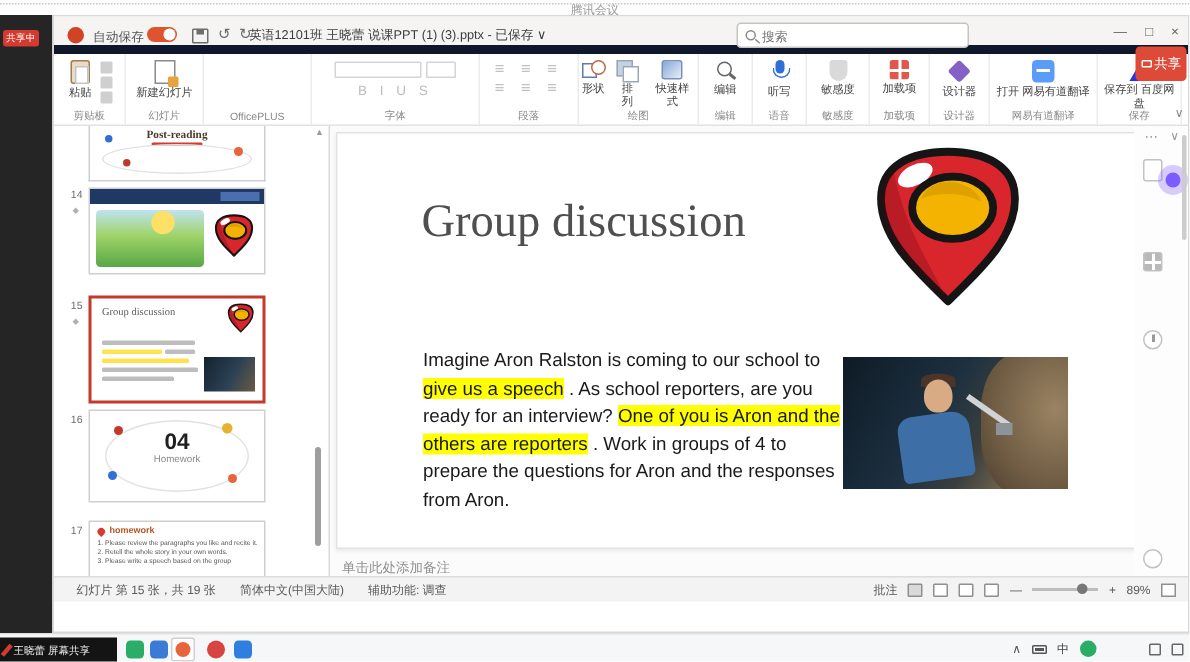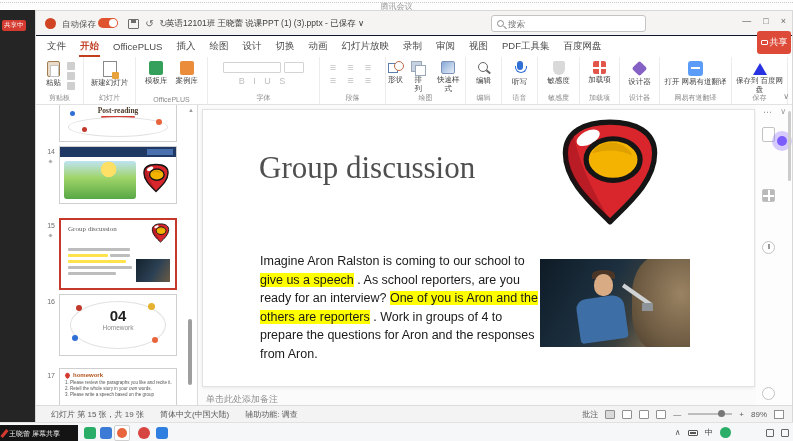--- a/index.html
+++ b/index.html
@@ -10,21 +10,21 @@
   .meeting-title { position:absolute; top:1px; left:50%; transform:translateX(-50%); font-size:8px; color:#9a9a9a; }
 
   
   .left-strip { position:absolute; left:0; top:10px; width:35px; height:414px; background:#252525; }
   .rec-badge { position:absolute; left:2px; top:10px; background:#d43a2f; color:#fff; font-size:6.5px; padding:1px 2px; border-radius:2px; white-space:nowrap; }
 
   
   .ppt { position:absolute; left:35px; top:10px; width:758px; height:412px; background:#fff; border:1px solid #d8d8d8; }
 
   
-  .titlebar { position:relative; height:25px; background:#f5f4f3; border-bottom:1px solid #0f172a; }
+  .titlebar { position:relative; height:25px; background:#f5f4f3; border-bottom:6px solid #0f172a; }
   .ppt-icon { position:absolute; left:9px; top:7px; width:11px; height:11px; border-radius:50%; background:#d04423; }
   .autosave-label { position:absolute; left:26px; top:8px; font-size:8.5px; color:#555; }
   .autosave-toggle { position:absolute; left:62px; top:7px; width:20px; height:10px; border-radius:6px; background:#e0532f; }
   .autosave-toggle::after { content:""; position:absolute; right:1px; top:1px; width:8px; height:8px; border-radius:50%; background:#fff; }
   .tb-ic { position:absolute; top:8px; width:11px; height:10px; color:#6d6d6d; font-size:10px; line-height:10px; text-align:center; }
   .ic-save-box { border:1px solid #6d6d6d; border-radius:1px; }
   .ic-save-box::after { content:""; position:absolute; left:2px; top:0; width:5px; height:3px; background:#6d6d6d; }
   .doc-title { position:absolute; left:130px; top:7px; width:300px; font-size:8.5px; color:#3c3c3c; white-space:nowrap; overflow:hidden; }
   .searchbox { position:absolute; left:455px; top:4px; width:155px; height:17px; background:#fff; border:1px solid #c4c4c4; border-radius:3px; display:flex; align-items:center; padding:0 5px; gap:4px; }
   .mag { width:7px; height:7px; border:1.2px solid #8a8a8a; border-radius:50%; position:relative; flex:0 0 auto; }
@@ -82,21 +82,21 @@
       linear-gradient(#fff,#fff) center/2px 13px no-repeat,
       linear-gradient(#fff,#fff) center/13px 2px no-repeat,#e2574c; border-radius:2px; }
   .ic-designer { width:11px; height:11px; background:#8661c5; transform:rotate(45deg); margin:2px; border-radius:2px; }
   .ic-yd { width:15px; height:15px; border-radius:3px; background:#5b9cf8; }
   .ic-yd::after { content:""; position:absolute; left:3px; top:6px; width:9px; height:2px; background:#fff; }
   .ic-baidu { width:0; height:0; border-left:7px solid transparent; border-right:7px solid transparent; border-bottom:12px solid #2932e1; margin-top:2px; }
   .ribbon-collapse { position:absolute; right:3px; bottom:3px; font-size:8px; color:#8a8a8a; }
 
   
   .workspace { position:relative; height:300px; display:flex; background:#fff; }
-  .thumbpanel { position:relative; width:162px; border-right:1px solid #dadada; background:#fff; overflow:hidden; }
+  .thumbpanel { position:relative; width:184px; border-right:1px solid #dadada; background:#fff; overflow:hidden; }
   .panel-up { position:absolute; right:3px; top:2px; font-size:6px; color:#9a9a9a; }
   .thumb { position:absolute; left:23px; width:118px; background:#fff; border:1px solid #cfcfcf; overflow:hidden; }
   .slide-num { position:absolute; left:2px; width:17px; text-align:right; font-size:7px; color:#6d6d6d; }
   .anim-star { position:absolute; left:13px; width:3px; height:3px; background:#b0b0b0; transform:rotate(45deg); }
   .t-partial { top:-2px; height:39px; border-top:none; }
   .t-partial .pr-title { font-family:"Liberation Serif","DejaVu Serif",serif; font-size:7.5px; font-weight:bold; color:#4c3b2a; text-align:center; margin-top:3px; }
   .pr-underline { width:34px; height:2px; background:#d43a2f; margin:1px auto 0; border-radius:2px; }
   .pr-cloud { position:absolute; left:8px; top:14px; width:100px; height:20px; border:1px solid #e0e0e0; border-radius:50%; }
   .dot { position:absolute; border-radius:50%; }
   .t14 { top:41px; height:58px; }
@@ -221,36 +221,20 @@
         <span class="mag"></span>
         <input placeholder="搜索" style="">
       </div>
       <div class="win-controls">
         <span>—</span>
         <span>□</span>
         <span>×</span>
       </div>
     </div>
 
-    <div class="tabrow">
-      <span class="tab">文件</span>
-      <span class="tab active">开始</span>
-      <span class="tab">OfficePLUS</span>
-      <span class="tab">插入</span>
-      <span class="tab">绘图</span>
-      <span class="tab">设计</span>
-      <span class="tab">切换</span>
-      <span class="tab">动画</span>
-      <span class="tab">幻灯片放映</span>
-      <span class="tab">录制</span>
-      <span class="tab">审阅</span>
-      <span class="tab">视图</span>
-      <span class="tab">PDF工具集</span>
-      <span class="tab">百度网盘</span>
-    </div>
 
     <div class="ribbon">
       <div class="rgroup g-clip">
         <div class="btnrow">
           <div class="bigbtn">
             <div class="ic ic-paste"></div>
             <span class="blabel">粘贴</span>
           </div>
           <div class="clip-minis">
             <div class="mini-ic"></div>
@@ -263,30 +247,20 @@
 
       <div class="rgroup g-slide">
         <div class="bigbtn">
           <div class="ic ic-newslide"></div>
           <span class="blabel">新建幻灯片</span>
         </div>
         <span class="rgroup-label">幻灯片</span>
       </div>
 
       <div class="rgroup g-oplus">
-        <div class="btnrow">
-          <div class="bigbtn">
-            <div class="ic ic-lib"></div>
-            <span class="blabel">模板库</span>
-          </div>
-          <div class="bigbtn">
-            <div class="ic ic-case"></div>
-            <span class="blabel">案例库</span>
-          </div>
-        </div>
         <span class="rgroup-label">OfficePLUS</span>
       </div>
 
       <div class="rgroup g-font">
         <div class="fontbox">
           <div class="fsel"></div>
           <div class="fsize"></div>
         </div>
         <span class="fletters ghost">B I U S</span>
         <span class="rgroup-label">字体</span>

